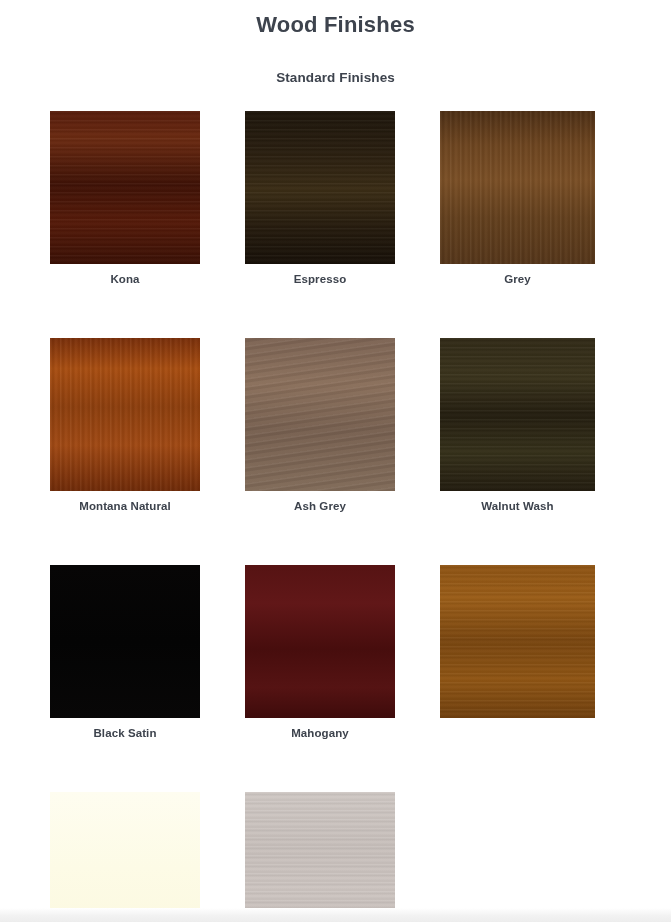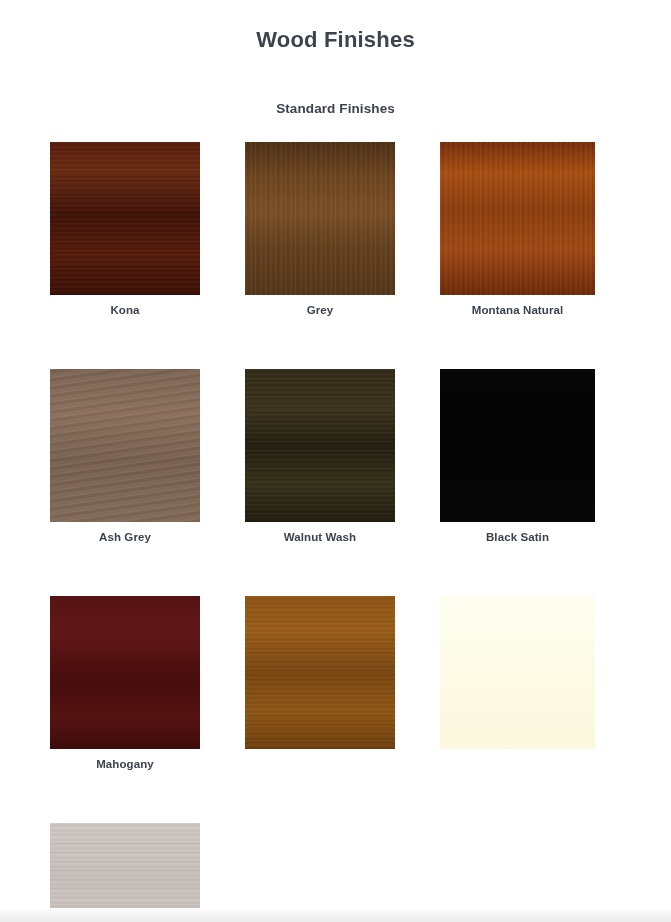--- a/index.html
+++ b/index.html
@@ -13,29 +13,29 @@
     overflow: hidden;
   }
   .page {
     position: relative;
     width: 671px;
     height: 922px;
     background: #ffffff;
   }
   .page-title {
     margin: 0;
-    padding-top: 27px;
+    padding-top: 12px;
     text-align: center;
     font-size: 22px;
     font-weight: bold;
     color: #3d434d;
     letter-spacing: 0.2px;
   }
   .section-subtitle {
-    margin: 16px;
+    margin: 0;
     padding-top: 32px;
     text-align: center;
     font-size: 13.5px;
     font-weight: bold;
     color: #3d434d;
     letter-spacing: 0.1px;
   }
   .swatch-grid {
     margin: 0;
     padding: 0;
@@ -140,20 +140,26 @@
   <h2 class="section-subtitle">Standard Finishes</h2>
 
   <ul class="swatch-grid">
       <li class="swatch-cell">
         <div class="swatch-chip grain-h" style="background-color: rgb(74, 22, 8);">
           <div class="chip-shade" style="background-image: linear-gradient(rgb(87, 28, 11) 0%, rgb(106, 42, 17) 18%, rgb(63, 18, 6) 48%, rgb(85, 26, 9) 72%, rgb(58, 16, 5) 100%);"></div>
         </div>
         <div class="swatch-label">Kona</div>
       </li>
       <li class="swatch-cell">
+        <div class="swatch-chip grain-h" style="background-color: rgb(36, 26, 14);">
+          <div class="chip-shade" style="background-image: linear-gradient(rgb(29, 21, 11) 0%, rgb(42, 31, 16) 28%, rgb(58, 44, 21) 52%, rgb(36, 26, 13) 78%, rgb(23, 16, 8) 100%);"></div>
+        </div>
+        <div class="swatch-label">Espresso</div>
+      </li>
+      <li class="swatch-cell">
         <div class="swatch-chip grain-v" style="background-color: rgb(107, 68, 32);">
           <div class="chip-shade" style="background-image: linear-gradient(rgb(78, 48, 22) 0%, rgb(109, 69, 32) 22%, rgb(122, 79, 38) 45%, rgb(99, 64, 30) 70%, rgb(85, 54, 26) 100%);"></div>
         </div>
         <div class="swatch-label">Grey</div>
       </li>
       <li class="swatch-cell">
         <div class="swatch-chip grain-v" style="background-color: rgb(154, 68, 16);">
           <div class="chip-shade" style="background-image: linear-gradient(rgb(122, 48, 11) 0%, rgb(168, 78, 18) 20%, rgb(141, 63, 14) 45%, rgb(160, 73, 20) 70%, rgb(111, 43, 9) 100%);"></div>
         </div>
         <div class="swatch-label">Montana Natural</div>

